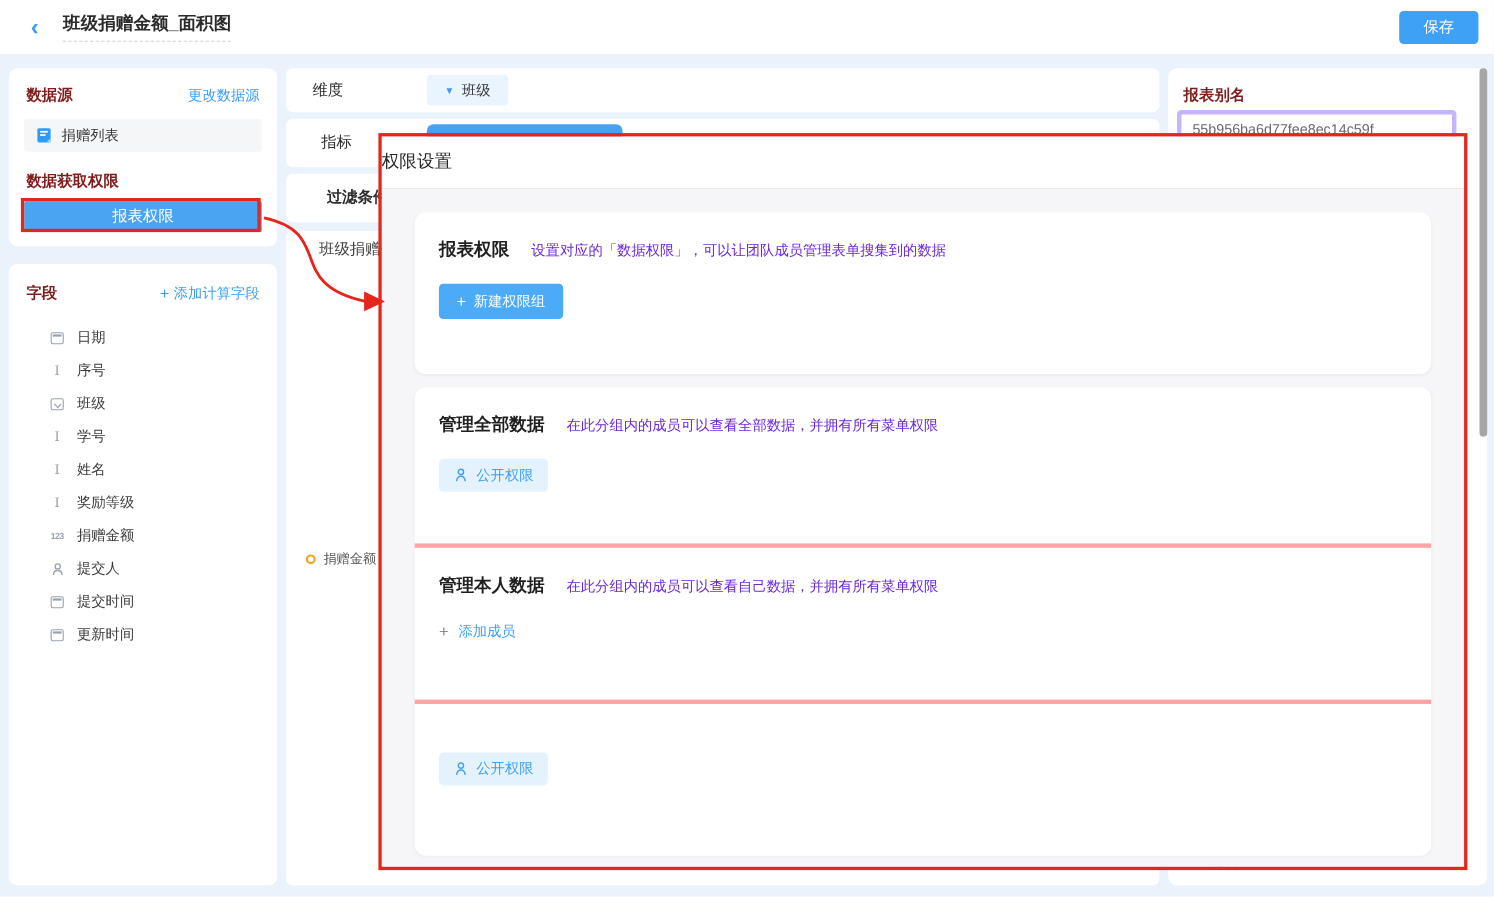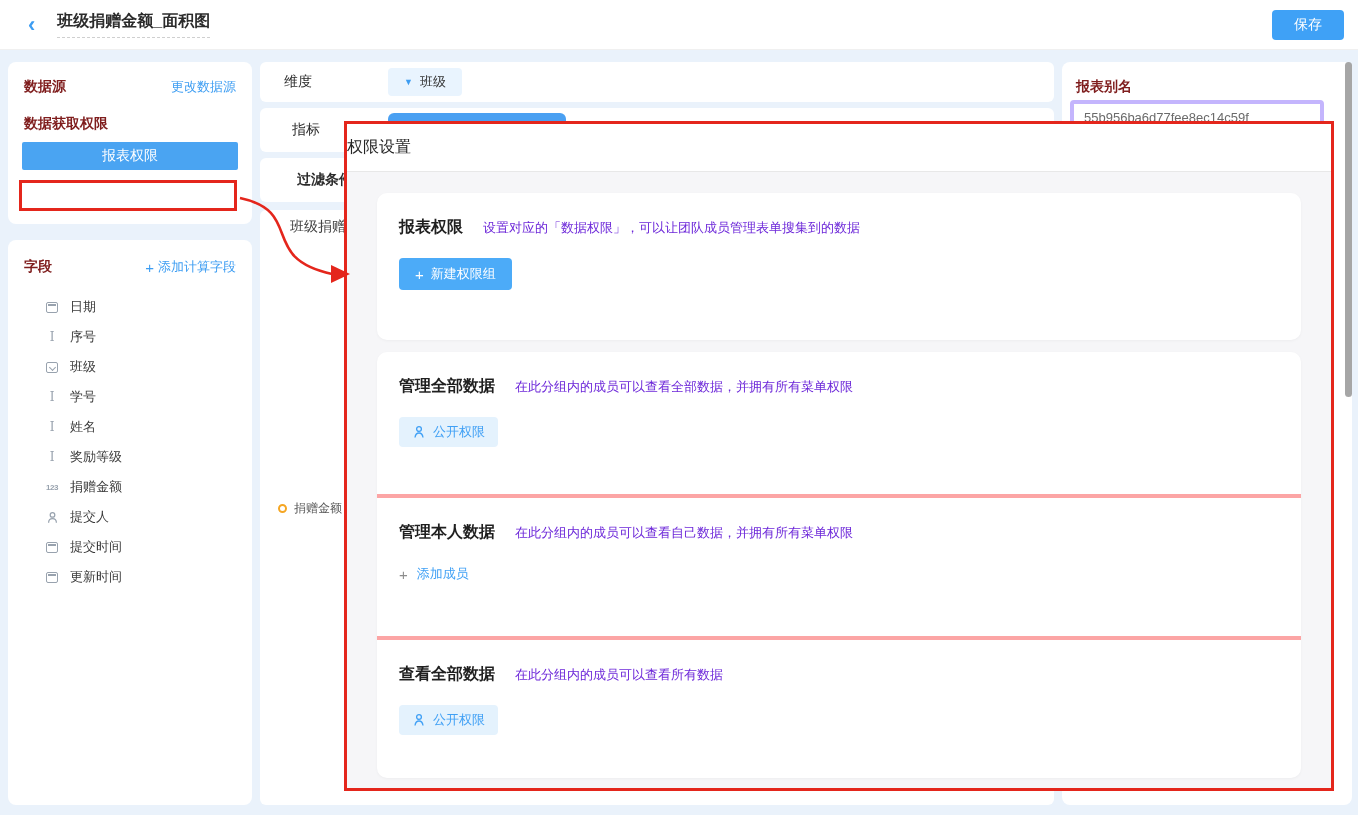--- a/index.html
+++ b/index.html
@@ -97,20 +97,33 @@
   <span class="back">‹</span>
   <span class="doc-title">班级捐赠金额_面积图</span>
   <button class="save-btn">保存</button>
 </div>
 
 <div class="card" style="left:8px; top:62px; width:244px; height:162px;">
   <div style="display:flex; justify-content:space-between; align-items:center; padding:16px 16px 0 16px;">
     <span class="p-title">数据源</span>
     <span class="link-blue">更改数据源</span>
   </div>
+  <div style="padding:12px 14px 0 14px;">
+    <div class="src-item">
+      <span class="ic">
+        <svg width="14" height="14" viewBox="0 0 14 14">
+            <rect x="1" y="0.5" width="12" height="13" rx="1.5" fill="#2f9bf4"></rect>
+            <rect x="3.5" y="3" width="7" height="1.6" fill="#fff"></rect>
+            <rect x="3.5" y="6" width="5" height="1.6" fill="#fff"></rect>
+            <path d="M9 13.5 L13 9.5 L13 13.5 Z" fill="#9fd1fa"></path>
+          </svg>
+      </span>
+      <span>捐赠列表</span>
+    </div>
+  </div>
   <div style="padding:18px 16px 0 16px;">
     <span class="p-title">数据获取权限</span>
   </div>
   <div style="padding:9px 14px 0 14px;">
     <button class="rp-btn">报表权限</button>
   </div>
 </div>
 
 <div class="card" style="left:8px; top:240px; width:244px; height:565px;">
   <div style="display:flex; justify-content:space-between; align-items:center; padding:18px 16px 0 16px;">
@@ -249,24 +262,20 @@
           <span class="sec-title">管理本人数据</span>
           <span class="sec-desc">在此分组内的成员可以查看自己数据，并拥有所有菜单权限</span>
         </div>
         <div class="add-member">
           <span class="plus">+</span>
           <span class="txt">添加成员</span>
         </div>
       </div>
 
       <div class="perm-section">
-        <div class="title-row">
-          <span class="sec-title">查看全部数据</span>
-          <span class="sec-desc">在此分组内的成员可以查看所有数据</span>
-        </div>
         <button class="chip">
           <span style="display:inline-flex;">
             <svg width="14" height="14" viewBox="0 0 14 14">
                 <circle cx="7" cy="4" r="2.4" fill="none" stroke="#40a0f5" stroke-width="1.3"></circle>
                 <path d="M3 12.5 C3.5 9 5.3 8 7 8 C8.7 8 10.5 9 11 12.5" fill="none" stroke="#40a0f5" stroke-width="1.3"></path>
               </svg>
           </span>
           <span>公开权限</span>
         </button>
       </div>

